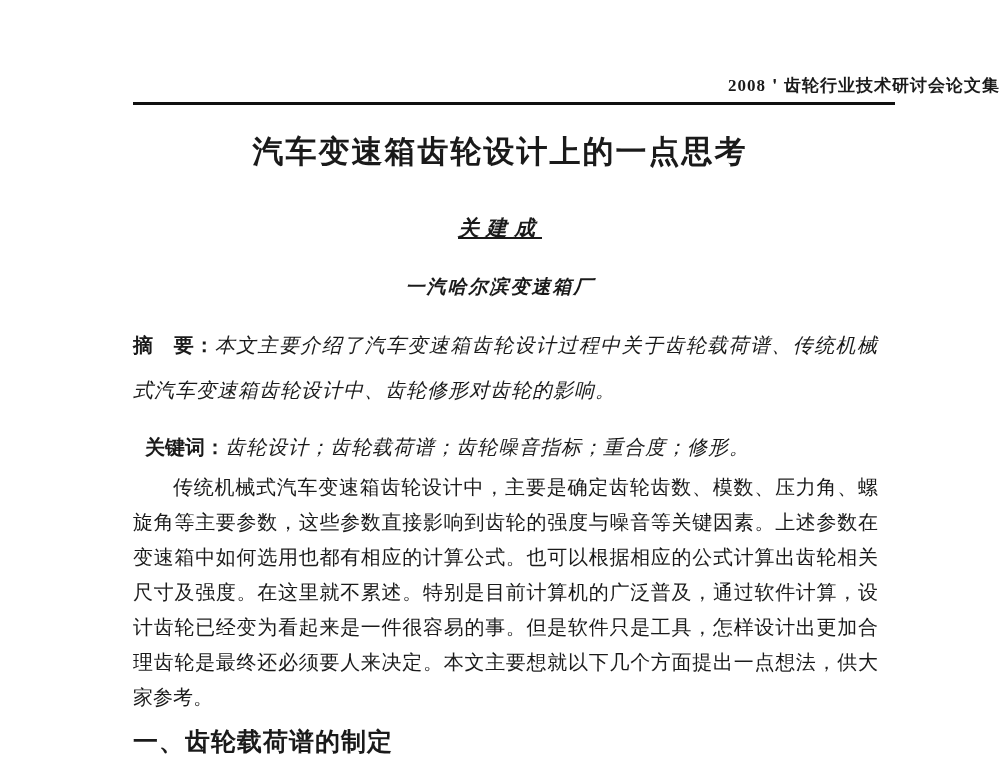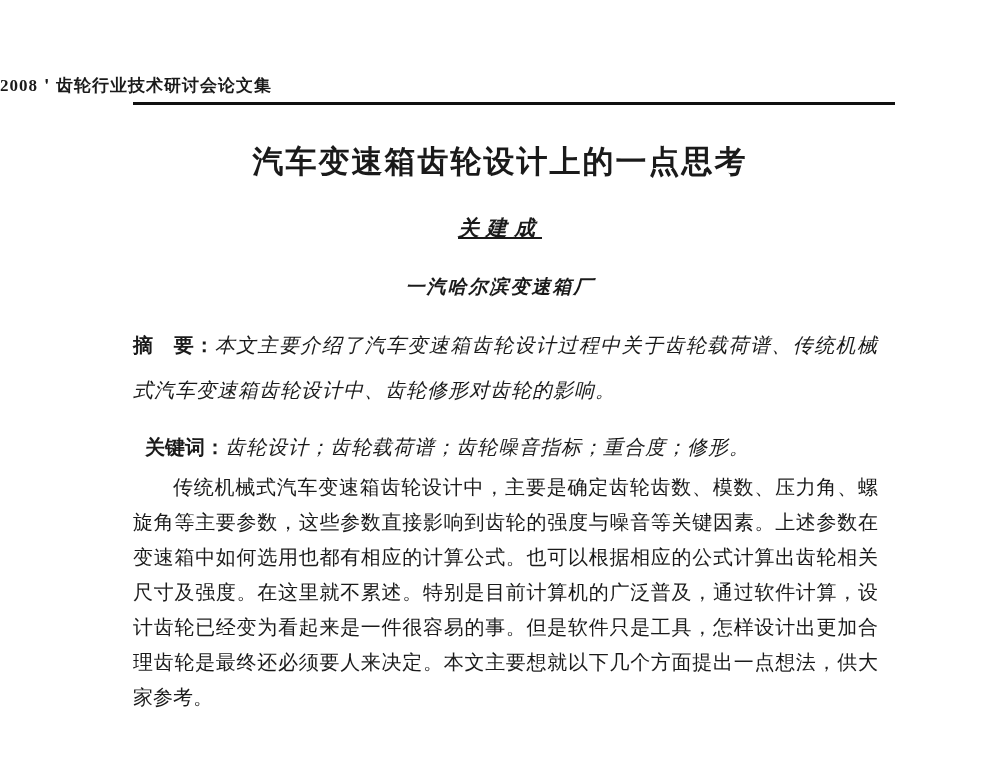--- a/index.html
+++ b/index.html
@@ -15,45 +15,45 @@
     overflow: hidden;
     color: #1a1a1a;
     font-family: "Liberation Serif", "DejaVu Serif", serif;
   }
 
   .running-header {
     position: absolute;
     top: 76px;
     left: 0;
     width: 100%;
-    text-align: left;
+    text-align: right;
     font-family: "Liberation Serif", "DejaVu Serif", serif;
     font-weight: bold;
     font-size: 17px;
     line-height: 20px;
     letter-spacing: 1px;
   }
 
   .header-rule {
     position: absolute;
     top: 102px;
     left: 133px;
     width: 762px;
     height: 3px;
     background: #101010;
   }
 
   .paper-title {
     position: absolute;
-    top: 144px;
+    top: 132px;
     left: 0;
     width: 100%;
     margin: 0;
     text-align: center;
-    font-family: Liberation Mono, monospace;
+    font-family: Liberation Serif, serif;
     font-weight: bold;
     font-size: 31px;
     line-height: 40px;
     letter-spacing: 2px;
   }
 
   .author {
     position: absolute;
     top: 213px;
     left: 0;
@@ -171,14 +171,15 @@
   <div class="body-text">
     <div class="body-line first-line">传统机械式汽车变速箱齿轮设计中，主要是确定齿轮齿数、模数、压力角、螺</div>
     <div class="body-line">旋角等主要参数，这些参数直接影响到齿轮的强度与噪音等关键因素。上述参数在</div>
     <div class="body-line">变速箱中如何选用也都有相应的计算公式。也可以根据相应的公式计算出齿轮相关</div>
     <div class="body-line">尺寸及强度。在这里就不累述。特别是目前计算机的广泛普及，通过软件计算，设</div>
     <div class="body-line">计齿轮已经变为看起来是一件很容易的事。但是软件只是工具，怎样设计出更加合</div>
     <div class="body-line">理齿轮是最终还必须要人来决定。本文主要想就以下几个方面提出一点想法，供大</div>
     <div class="body-line last-line">家参考。</div>
   </div>
 
+  <h2 class="section-heading">一、齿轮载荷谱的制定</h2>
 
 </div>
 
 </body></html>

